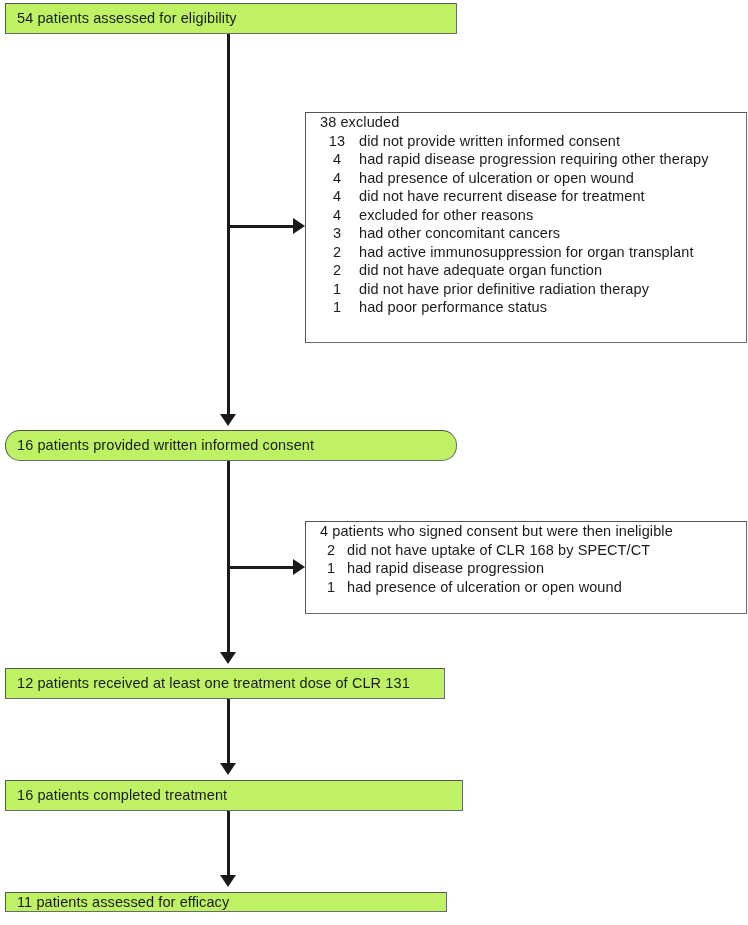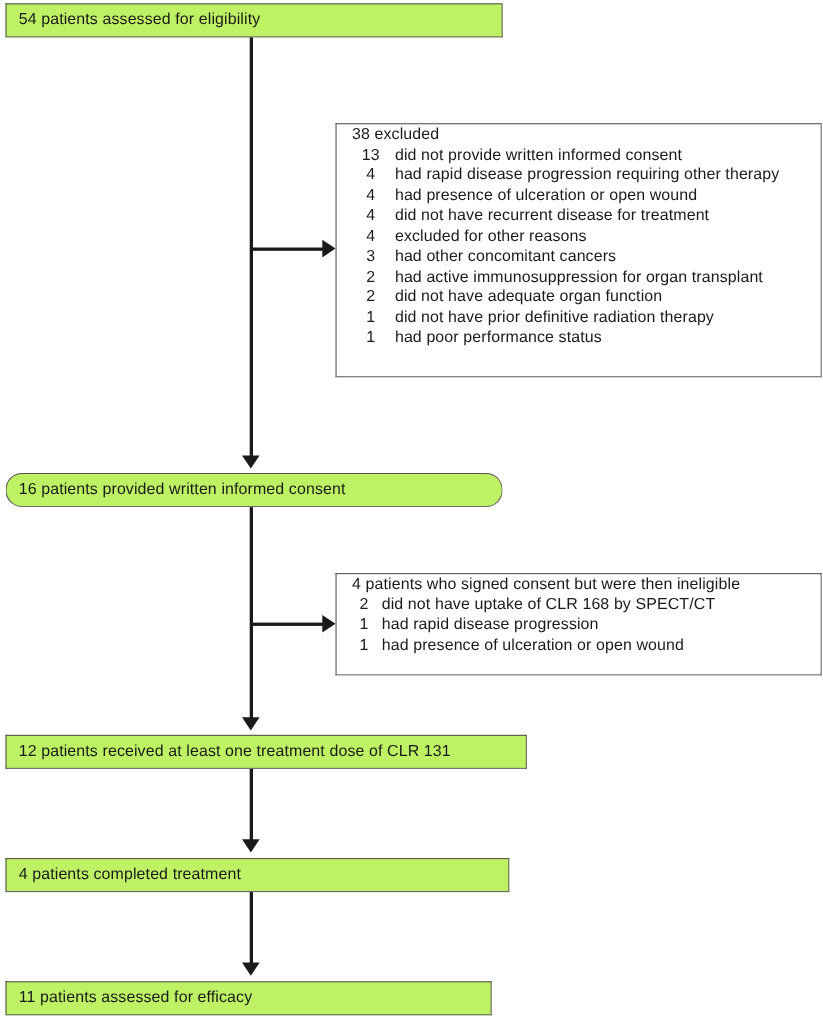--- a/index.html
+++ b/index.html
@@ -191,31 +191,31 @@
         <span class="sb-num sb-num-narrow">1</span>
         <span class="sb-txt">had rapid disease progression</span>
       </li>
       <li class="sb-item">
         <span class="sb-num sb-num-narrow">1</span>
         <span class="sb-txt">had presence of ulceration or open wound</span>
       </li>
     </ul>
   </div>
 
-  <div class="node" style="left:5px; top:668px; width:474px; height:31px;">
+  <div class="node" style="left:5px; top:668px; width:440px; height:31px;">
     <span class="node-text">12 patients received at least one treatment dose of CLR 131</span>
   </div>
 
   <div class="vline" style="left:227px; top:699px; height:66px;"></div>
   <div class="arrow-down" style="left:220px; top:763px;"></div>
 
   <div class="node" style="left:5px; top:780px; width:458px; height:31px;">
-    <span class="node-text">4 patients completed treatment</span>
+    <span class="node-text">16 patients completed treatment</span>
   </div>
 
   <div class="vline" style="left:227px; top:811px; height:66px;"></div>
   <div class="arrow-down" style="left:220px; top:875px;"></div>
 
-  <div class="node" style="left:5px; top:892px; width:442px; height:31px;">
+  <div class="node" style="left:5px; top:892px; width:442px; height:20px;">
     <span class="node-text">11 patients assessed for efficacy</span>
   </div>
 
 </div>
 
 </body></html>

